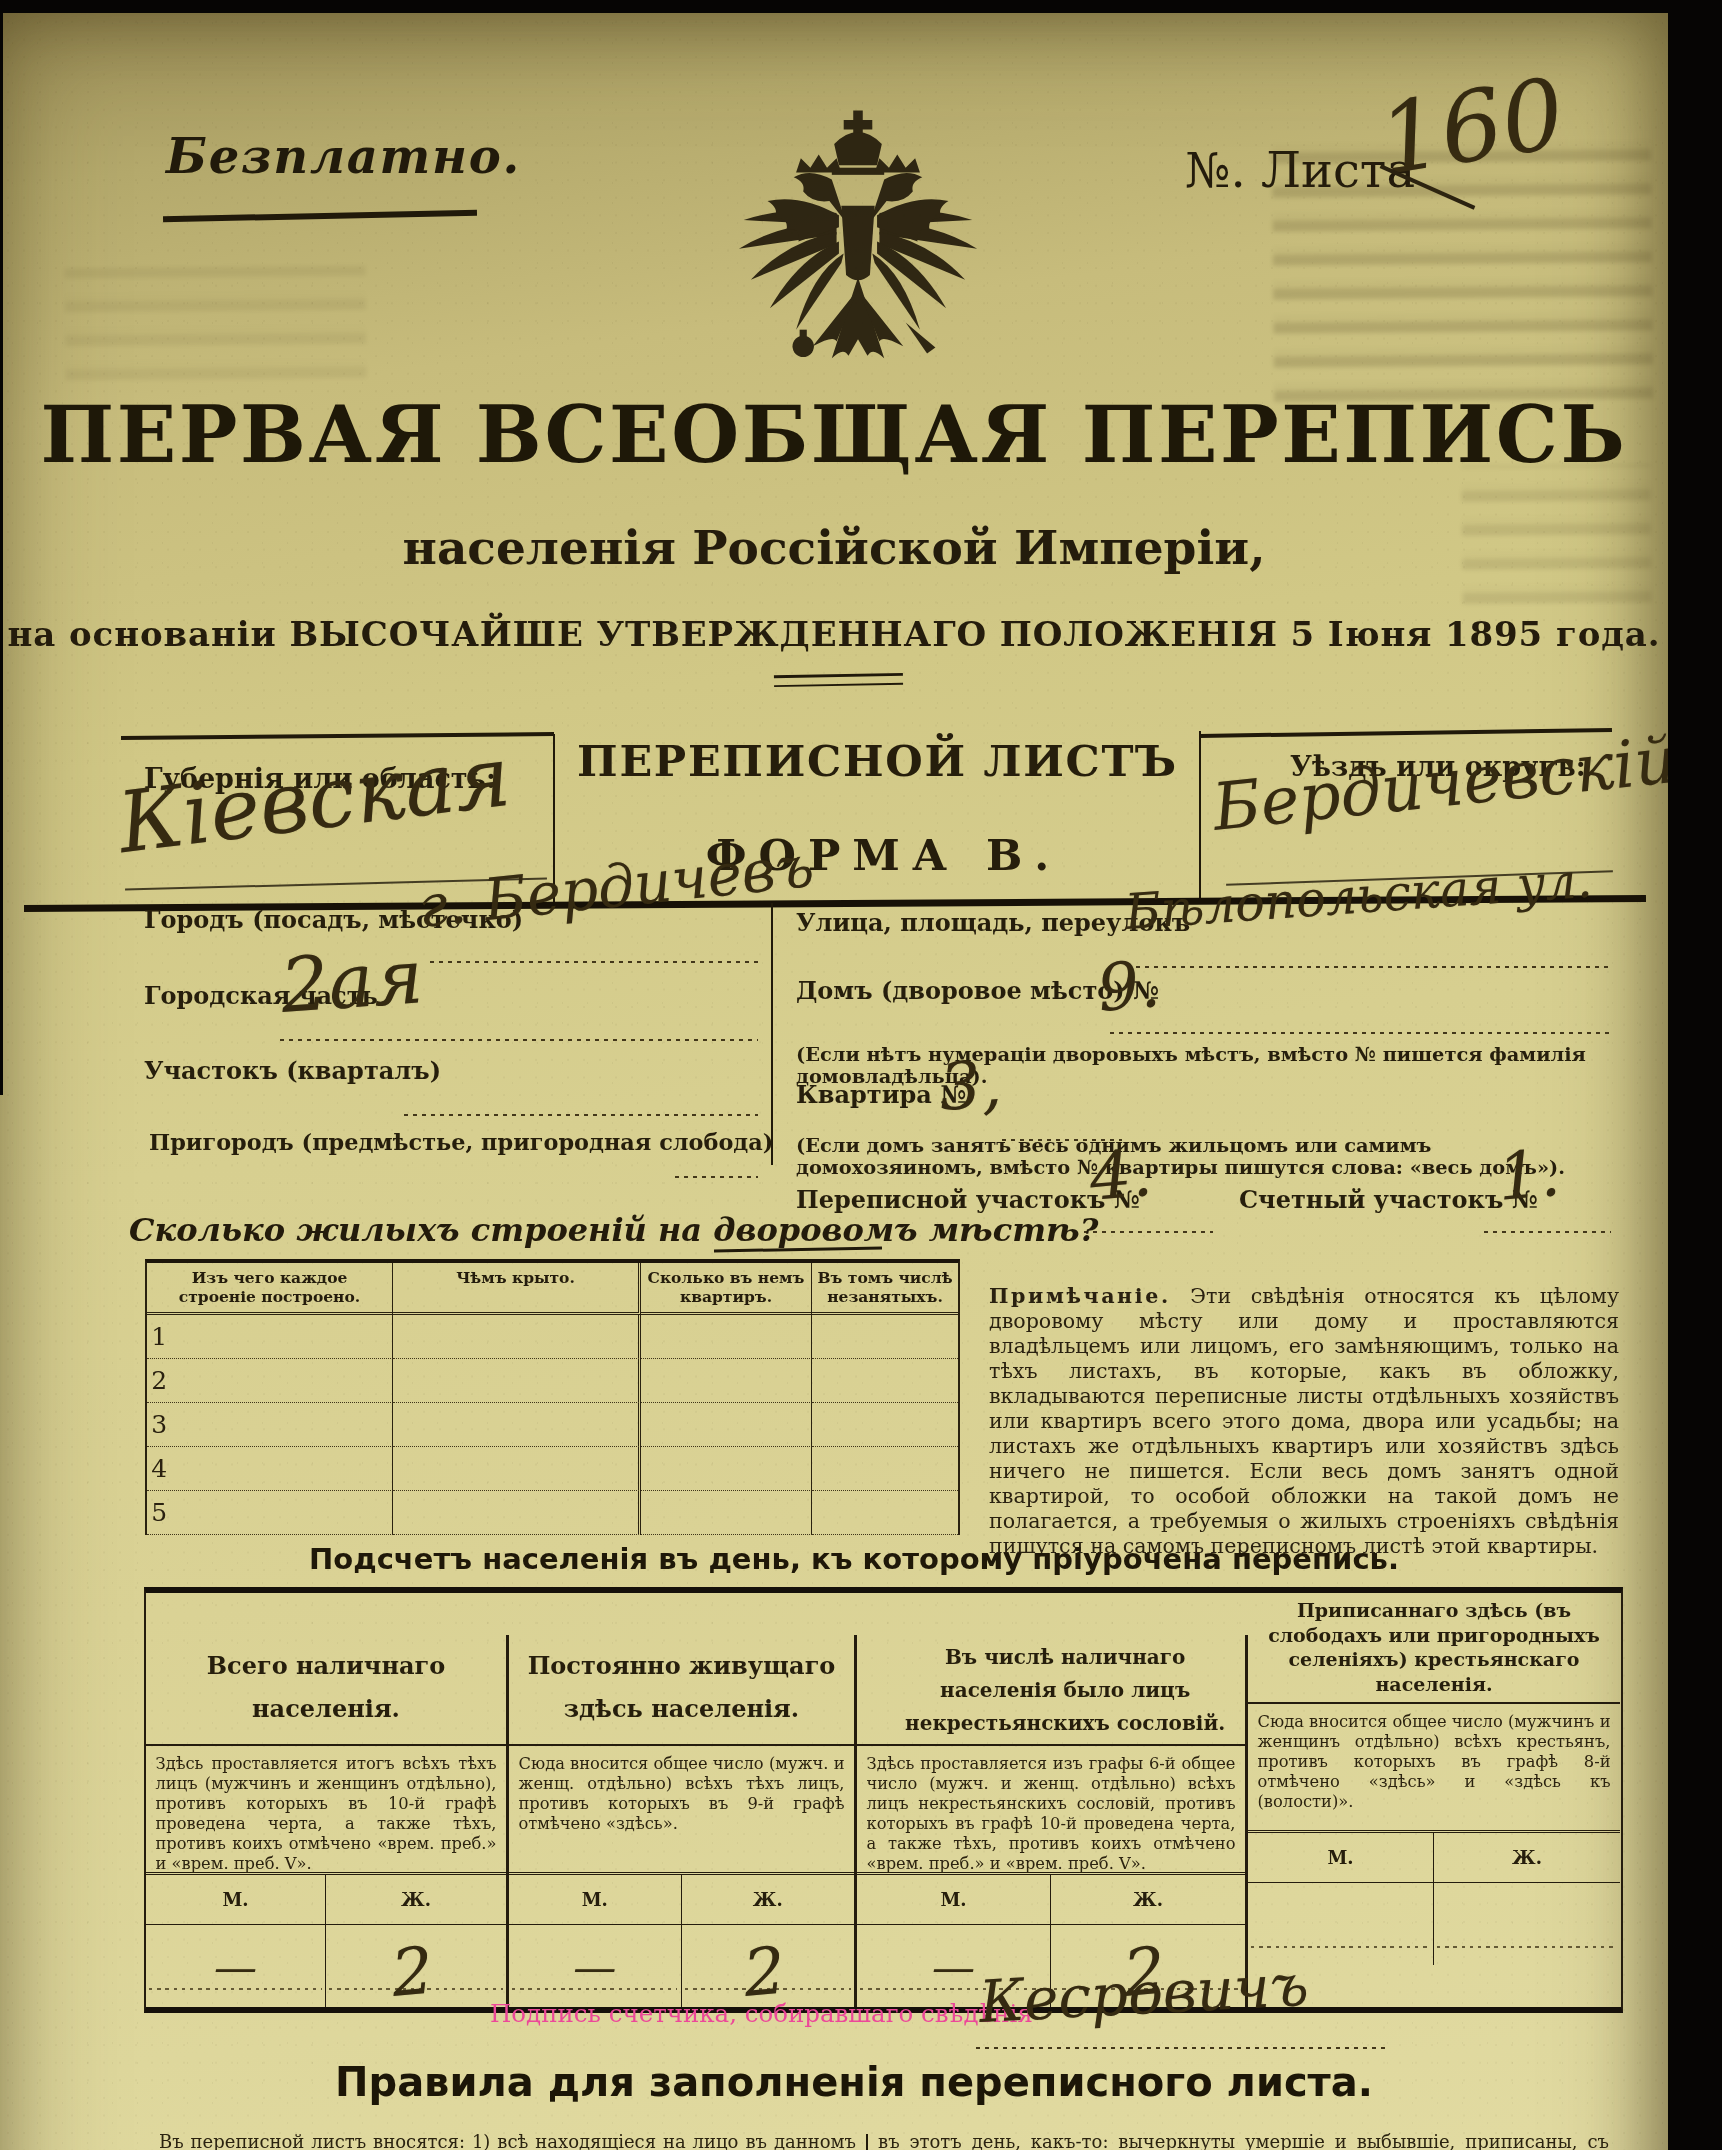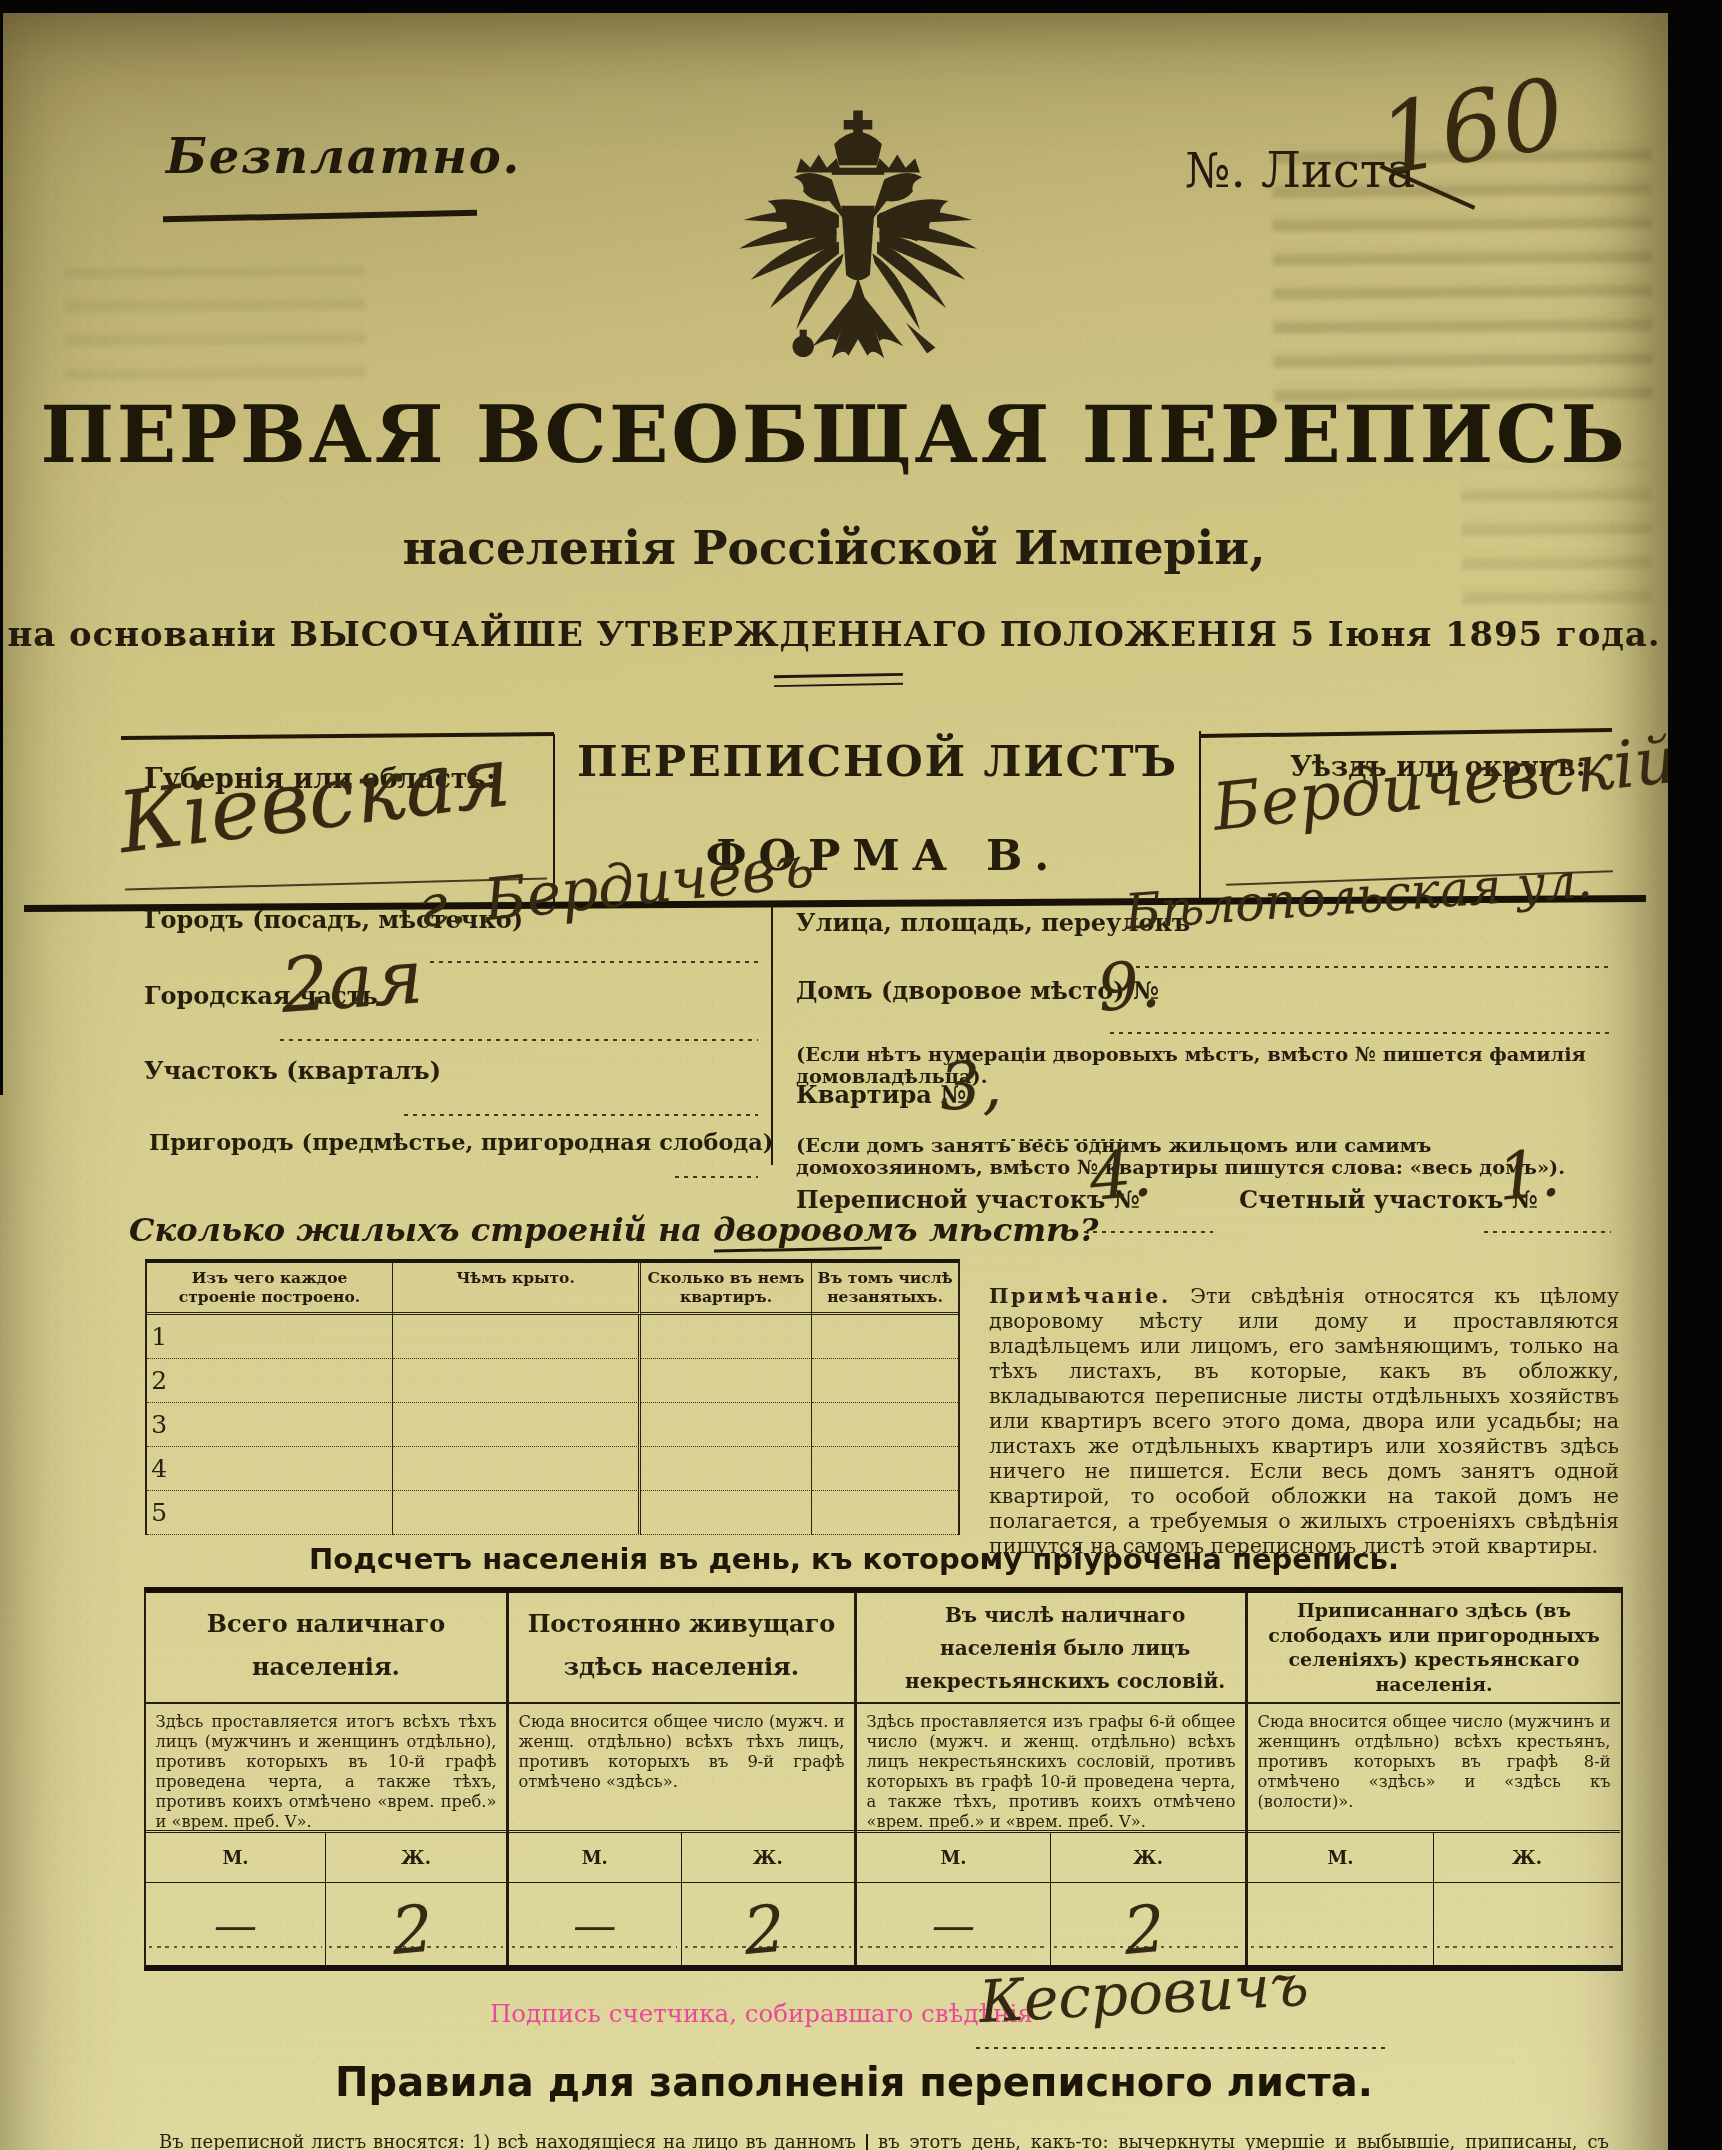--- a/index.html
+++ b/index.html
@@ -32,21 +32,21 @@
   .bcb{border-right:3px double #2a2210;}
   .bcc{border-right:1.7px solid #2a2210;}
   .btc{height:43px;border-bottom:1.7px dotted #40351a;position:relative;}
   .bnum{font-size:25px;display:block;padding:6.9px 0 0 4.3px;color:#2a2110;}
   
   #ptable{position:absolute;left:144px;top:1587px;width:1475px;display:grid;
           grid-template-columns:363px 348px 391px 372px;
           border-top:6.5px solid #15100a;border-left:2.6px solid #241c0e;border-right:2.6px solid #241c0e;border-bottom:6.9px solid #15100a;
           color:#261e0c;}
   .pgroup{display:grid;grid-template-rows:111px 129px 50px 82px;}
-  .pgroup:not(:last-child){border-right:3px solid #241c0e;}
+  .pgroup:not(:last-child){border-right:3px solid #241c0e;margin-top:42px;}
   .phead{text-align:center;font-weight:bold;border-bottom:2.6px solid #241c0e;padding:8.6px 7.7px 0;}
   .pgroup:nth-child(1) .phead,.pgroup:nth-child(2) .phead{font-size:24px;line-height:43px;}
   .pgroup:nth-child(3) .phead{font-size:20px;line-height:33px;padding-top:6px;padding-left:36px;}
   .pgroup:nth-child(4) .phead{font-size:19px;line-height:24.5px;padding-top:5.2px;}
   .pdesc{font-size:16.3px;line-height:20px;padding:7.7px 9.5px;text-align:justify;border-bottom:3.9px double #241c0e;color:#2c2310;}
   .pmzh{display:grid;grid-template-columns:1fr 1fr;border-bottom:1.7px solid #241c0e;}
   .pmzh>div{display:flex;align-items:center;justify-content:center;font-size:18px;font-weight:bold;}
   .pmzh>div:first-child{border-right:1.3px solid #241c0e;}
   .pval{display:grid;grid-template-columns:1fr 1fr;}
   .pval>div{position:relative;display:flex;align-items:center;justify-content:center;overflow:visible;}

